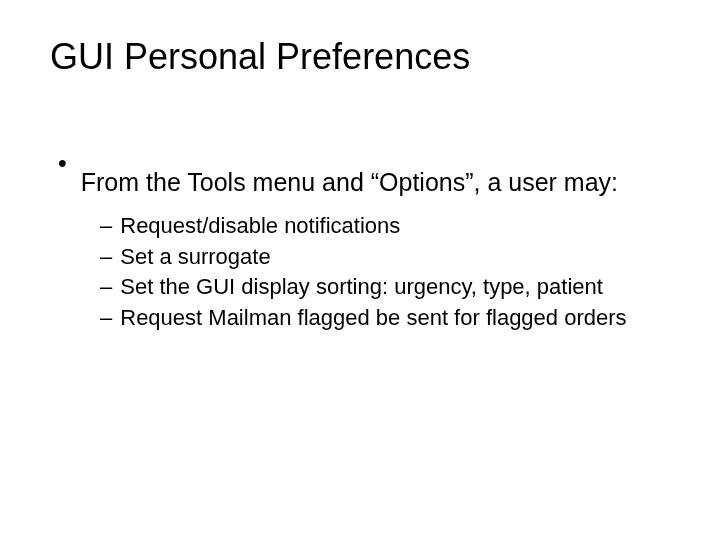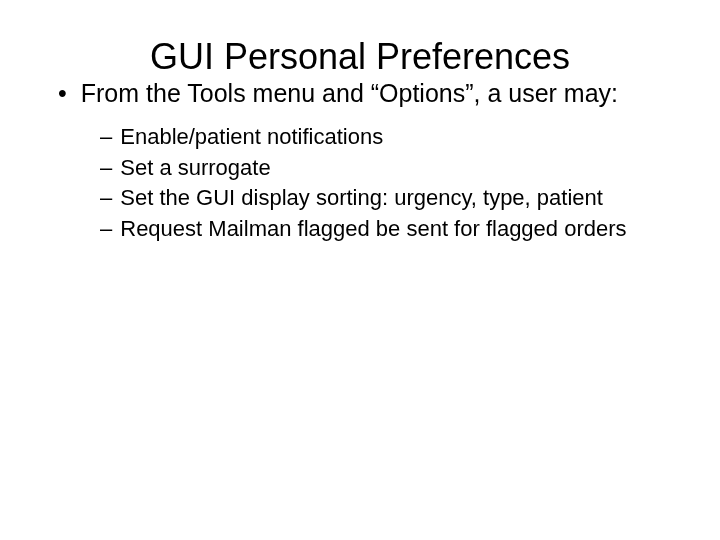--- a/index.html
+++ b/index.html
@@ -16,37 +16,38 @@
       overflow: hidden;
     }
     .slide {
       width: 100%;
       height: 100%;
       padding: 30px 50px;
     }
     .title {
       font-size: 36px;
       font-weight: normal;
-      text-align: center;
       margin-top: 6px;
+      margin-bottom: 70px;
       font-family: Verdana, Arial, sans-serif;
     }
     .bullet-main {
       font-size: 25px;
       line-height: 1.25;
       margin-left: 8px;
       margin-bottom: 14px;
       display: flex;
     }
     .bullet-main .bullet-marker {
       margin-right: 14px;
       flex-shrink: 0;
     }
     .bullet-main .bullet-text {
       flex: 1;
+      margin-top: 19px;
     }
     .subitems {
       margin-left: 50px;
       margin-top: 6px;
     }
     .subitem {
       font-size: 22px;
       line-height: 1.3;
       margin-bottom: 2px;
       display: flex;
@@ -66,21 +67,21 @@
   <h1 class="title">GUI Personal Preferences</h1>
 
   <div class="bullet-main">
     <span class="bullet-marker">•</span>
     <span class="bullet-text">From the Tools menu and “Options”, a user may:</span>
   </div>
 
   <div class="subitems">
     <div class="subitem">
       <span class="dash-marker">–</span>
-      <span class="sub-text">Enable/patient notifications</span>
+      <span class="sub-text">Request/disable notifications</span>
     </div>
     <div class="subitem">
       <span class="dash-marker">–</span>
       <span class="sub-text">Set a surrogate</span>
     </div>
     <div class="subitem">
       <span class="dash-marker">–</span>
       <span class="sub-text">Set the GUI display sorting: urgency, type, patient</span>
     </div>
     <div class="subitem">

